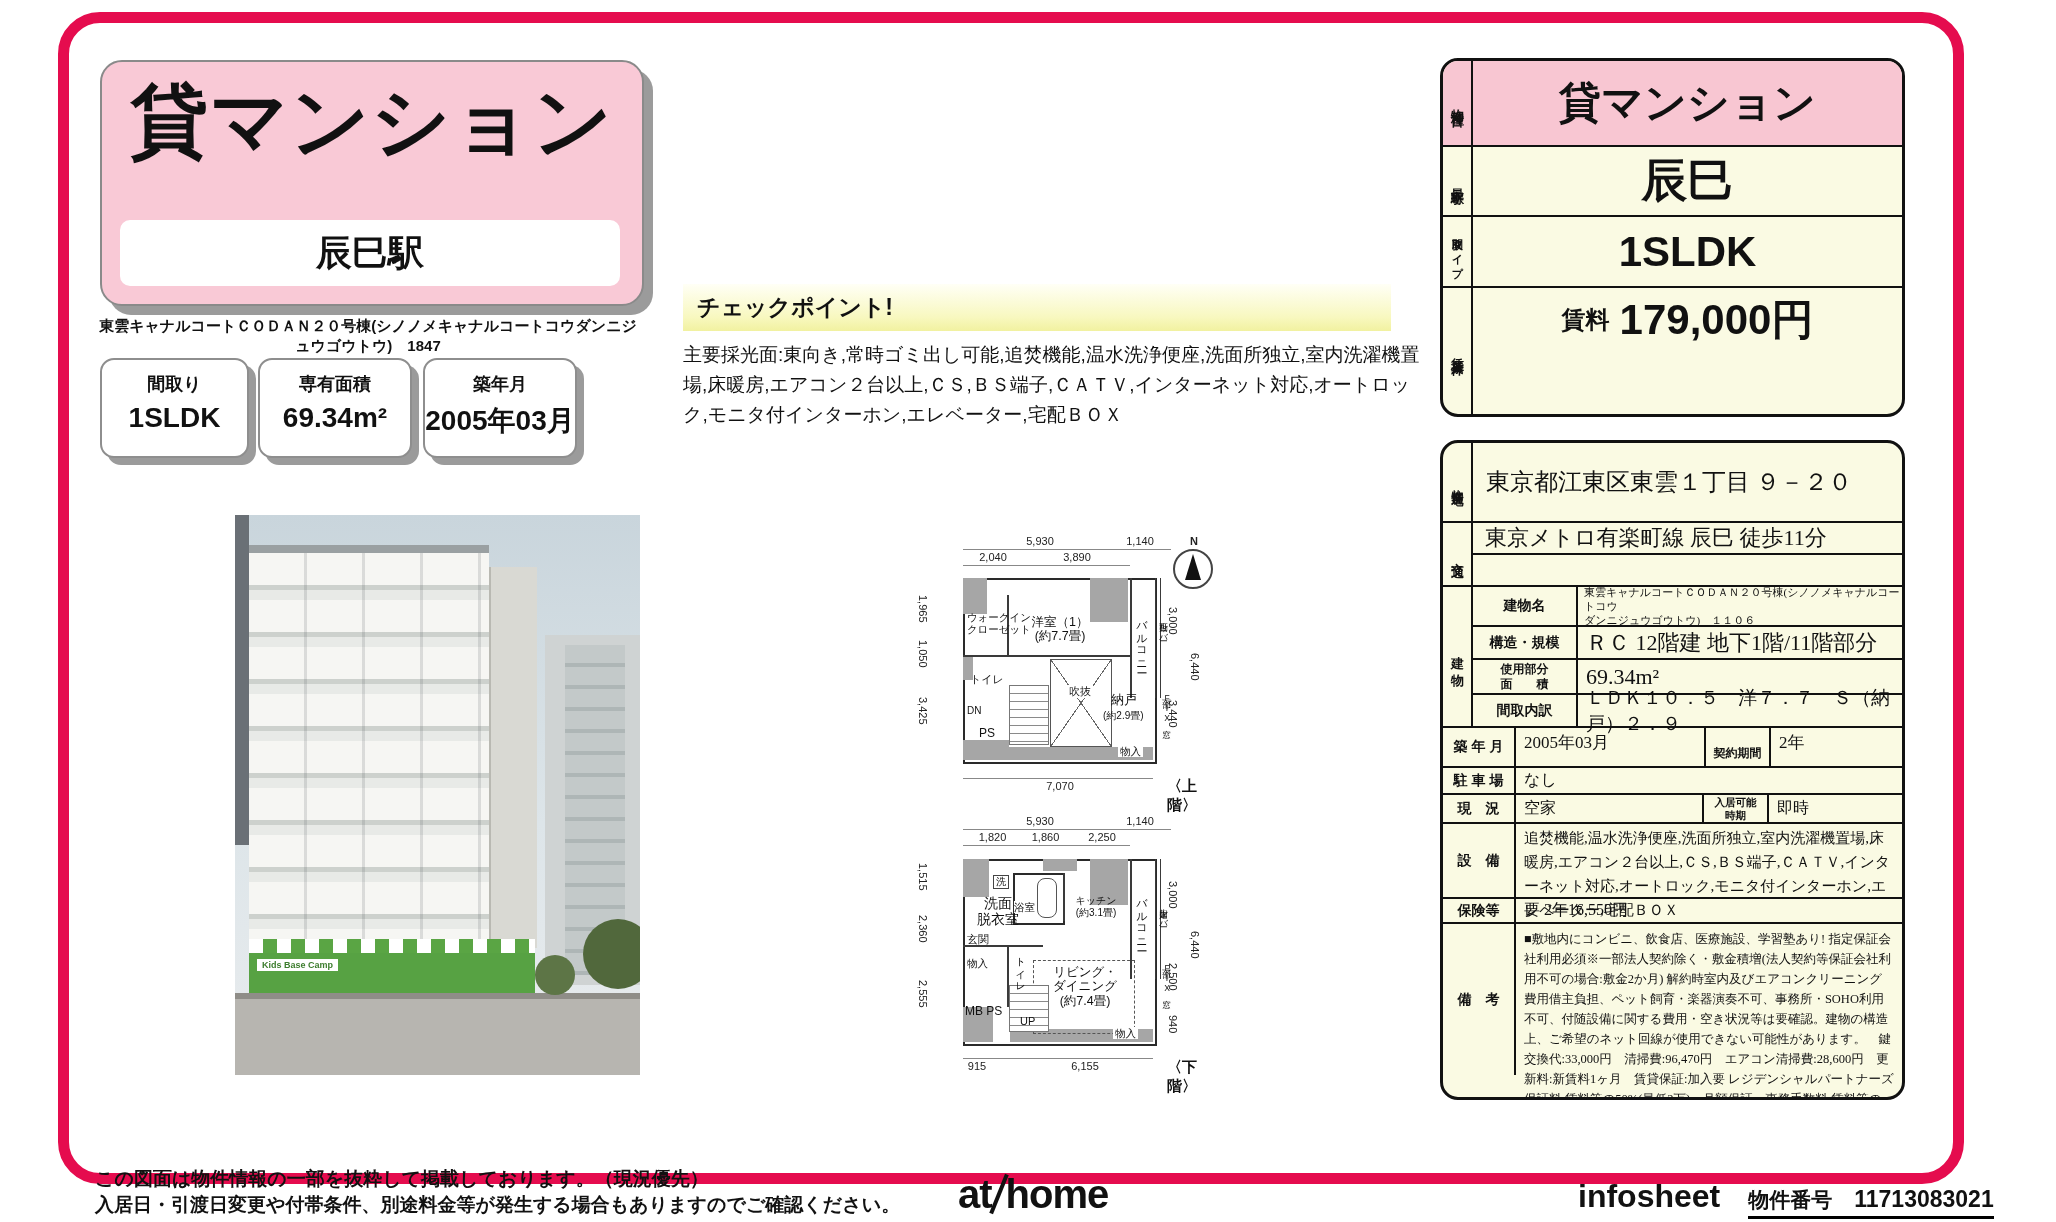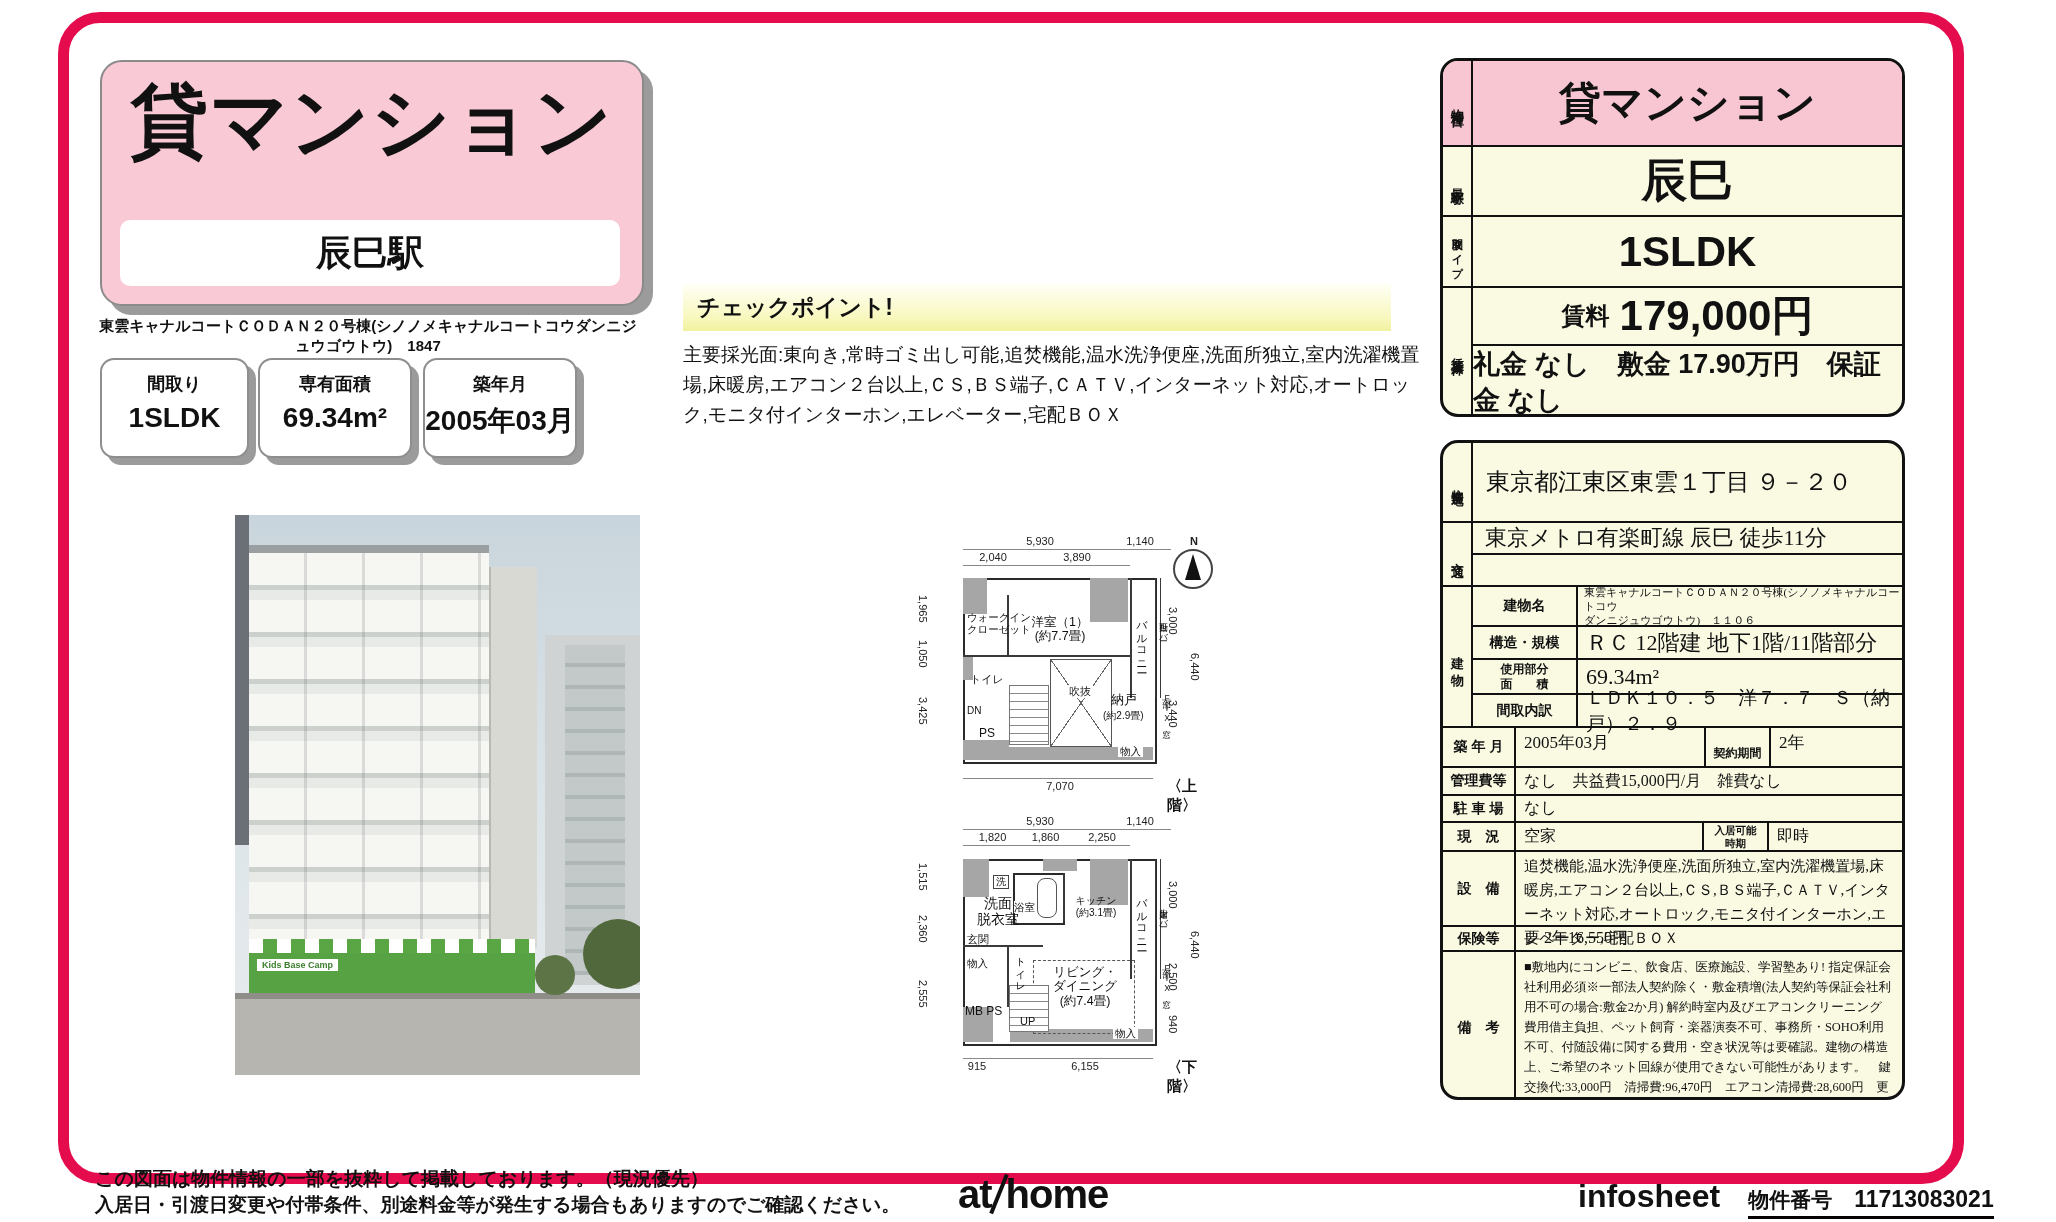--- a/index.html
+++ b/index.html
@@ -247,21 +247,20 @@
       <div class="vlab" style="font-size:11px;letter-spacing:1px;">間取タイプ</div>
       <div class="cell" style="flex:1;font-size:42px;font-weight:bold;">1SLDK</div>
     </div>
     <div class="trow bt" style="height:128px;">
       <div class="vlab">賃貸条件</div>
       <div style="flex:1;display:flex;flex-direction:column;">
         <div class="cell" style="height:64px;">
           <span style="font-size:24px;font-weight:bold;">賃料</span>
           <span style="font-size:42px;font-weight:bold;margin-left:10px;">179,000円</span>
         </div>
-        <div class="cell bt" style="flex:1;font-size:27px;font-weight:bold;">礼金 なし　敷金 17.90万円　保証金 なし</div>
       </div>
     </div>
   </div>
 
   <div class="t2">
     <div class="trow" style="height:78px;">
       <div class="vlab" style="font-size:12px;letter-spacing:1px;">物件所在地</div>
       <div class="cell ser" style="flex:1;justify-content:flex-start;padding-left:13px;font-size:24px;">東京都江東区東雲１丁目 ９－２０</div>
     </div>
     <div class="trow bt" style="height:64px;">
@@ -293,24 +292,20 @@
           <div class="cell ser" style="flex:1;justify-content:flex-start;padding-left:8px;font-size:19px;">ＬＤＫ１０．５　洋７．７　Ｓ（納戸）２．９</div>
         </div>
       </div>
     </div>
     <div class="trow bt" style="height:40px;">
       <div class="lab" style="width:73px;font-size:14px;">築 年 月</div>
       <div class="cell ser" style="width:190px;justify-content:flex-start;padding-left:8px;font-size:17px;border-right:2px solid #111;align-items:flex-start;padding-top:3px;">2005年03月</div>
       <div class="lab" style="width:65px;font-size:12px;align-items:flex-end;padding-bottom:4px;">契約期間</div>
       <div class="cell ser" style="flex:1;justify-content:flex-start;padding-left:8px;font-size:17px;align-items:flex-start;padding-top:3px;">2年</div>
     </div>
-    <div class="trow bt" style="height:28px;">
-      <div class="lab" style="width:73px;font-size:14px;">管理費等</div>
-      <div class="cell ser" style="flex:1;justify-content:flex-start;padding-left:8px;font-size:16px;">なし　共益費15,000円/月　雑費なし</div>
-    </div>
     <div class="trow bt" style="height:27px;">
       <div class="lab" style="width:73px;font-size:14px;">駐 車 場</div>
       <div class="cell ser" style="flex:1;justify-content:flex-start;padding-left:8px;font-size:16px;">なし</div>
     </div>
     <div class="trow bt" style="height:29px;">
       <div class="lab" style="width:73px;font-size:14px;">現　況</div>
       <div class="cell ser" style="flex:1;justify-content:flex-start;padding-left:8px;font-size:16px;border-right:2px solid #111;">空家</div>
       <div class="lab pre" style="width:65px;font-size:10.5px;line-height:1.15;">入居可能
 時期</div>
       <div class="cell ser" style="width:133px;justify-content:flex-start;padding-left:8px;font-size:16px;">即時</div>

